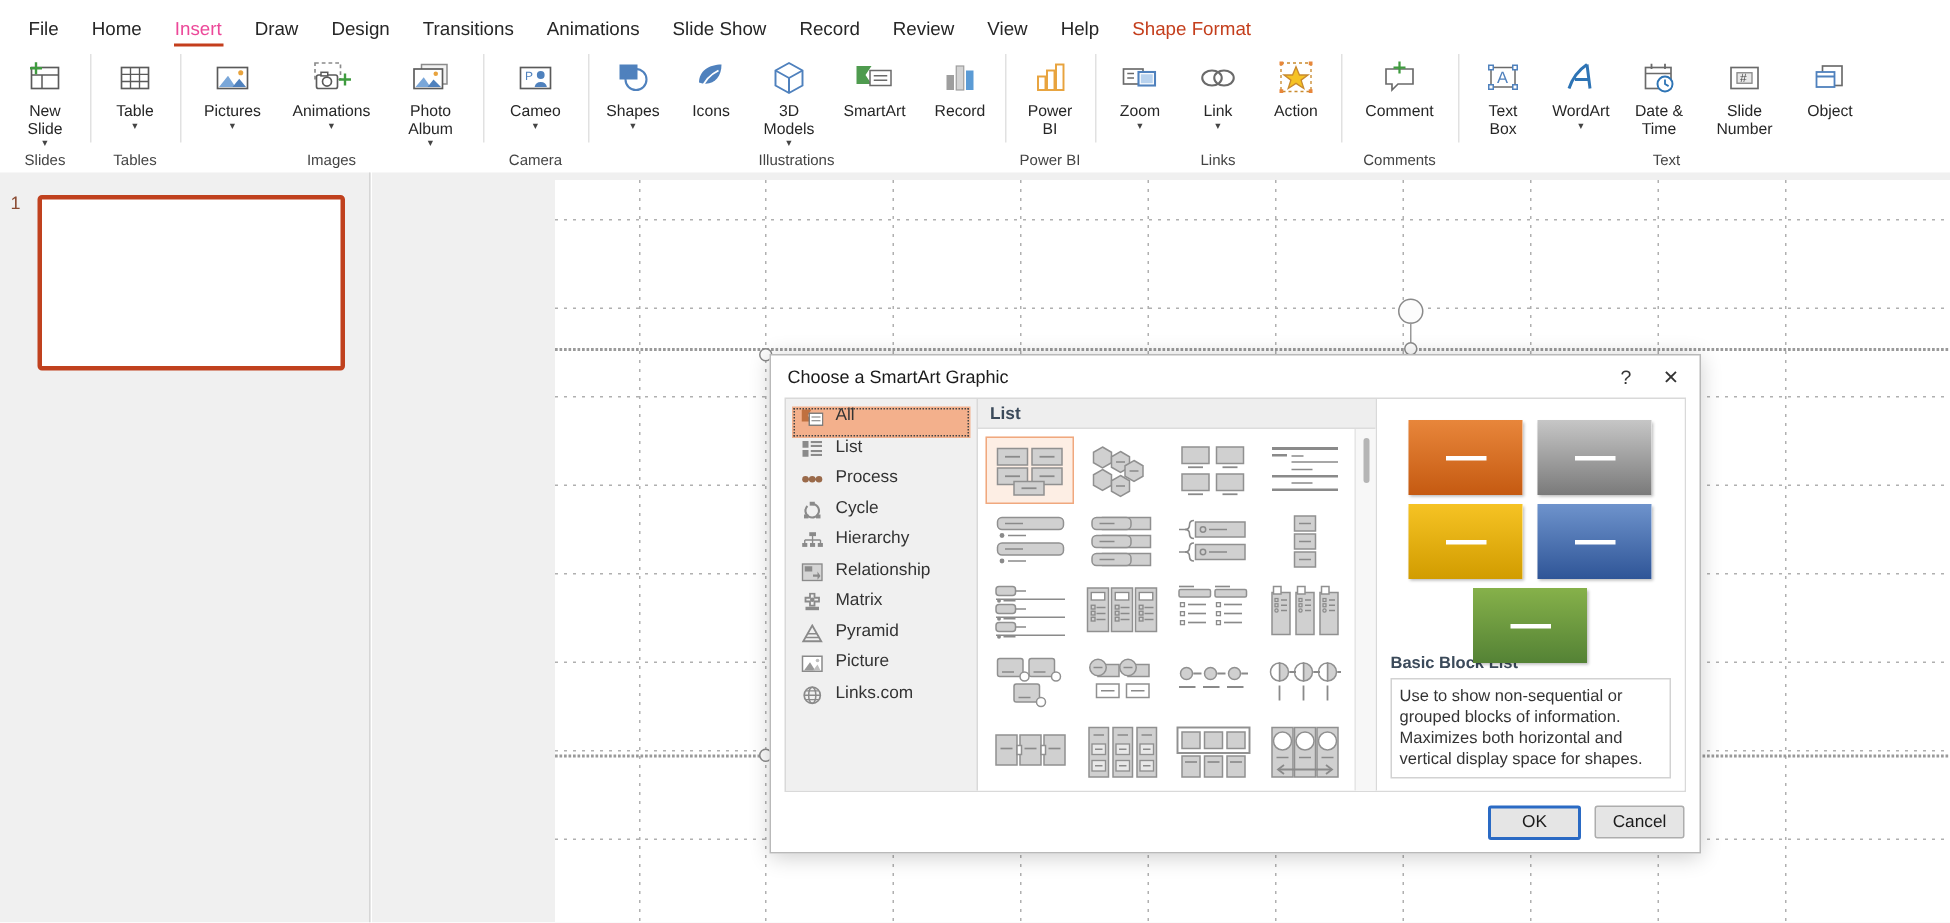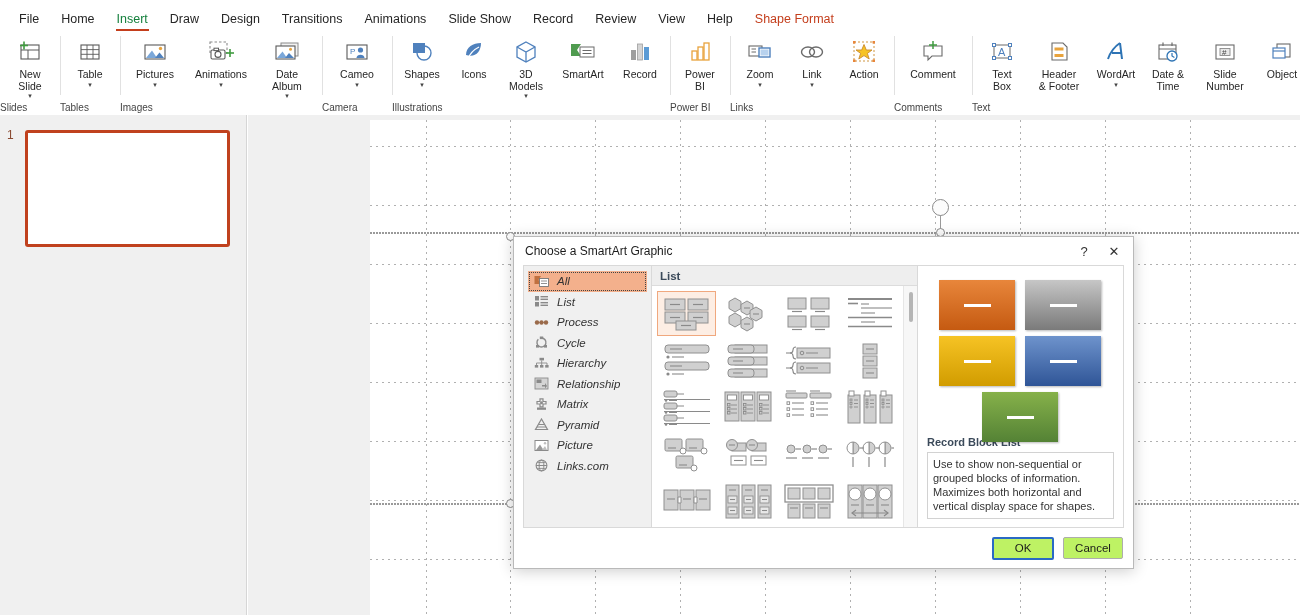--- a/index.html
+++ b/index.html
@@ -15,21 +15,21 @@
   
   .menubar {
     position: absolute; top: 0; left: 0; width: 1300px; height: 33px;
     background: #ffffff; display: flex; align-items: flex-end;
     padding-left: 8px;
   }
   .menu-item {
     font-size: 12.5px; color: #262626; padding: 6px 11px 7px 11px;
     white-space: nowrap; position: relative; cursor: default;
   }
-  .menu-item.active { color: #15803d; }
+  .menu-item.active { color: #ec4899; }
   .menu-item.active::after {
     content: ""; position: absolute; left: 10px; right: 10px; bottom: 2px;
     height: 2px; background: #c43e1c;
   }
   .menu-item.contextual { color: #c43e1c; }
 
   
   .ribbon {
     position: absolute; top: 33px; left: 0; width: 1300px; height: 82px;
     background: #ffffff; display: flex; align-items: flex-start;
@@ -38,21 +38,21 @@
     height: 82px; position: relative;
     display: flex; flex-direction: column; align-items: center;
     padding: 0 4px;
   }
   .rgroup + .rgroup::before {
     content: ""; position: absolute; left: 0; top: 3px; bottom: 20px;
     width: 1px; background: #e1e1e1;
   }
   .rrow { display: flex; align-items: flex-start; height: 66px; }
   .rlabel {
-    position: absolute; bottom: 2px; left: 0; right: 0; text-align: left;
+    position: absolute; bottom: 2px; left: 0; right: 0; text-align: center;
     font-size: 10px; color: #444; white-space: nowrap;
   }
   .rbtn {
     width: 52px; min-height: 64px; display: flex; flex-direction: column;
     align-items: center; padding-top: 4px; cursor: default;
   }
   .rbtn.wide { width: 62px; }
   .rbtn.xwide { width: 70px; }
   .rbtn .ico { height: 30px; display: flex; align-items: center; justify-content: center; }
   .rbtn .txt {
@@ -130,22 +130,22 @@
   .dlg-body {
     flex: 1; display: flex; margin: 0 9px; border: 1px solid #d9d9d9;
     background: #ffffff; min-height: 0;
   }
   
   .cats {
     width: 128px; background: #f0f0f0; border-right: 1px solid #d9d9d9;
     padding-top: 5px; flex-shrink: 0;
   }
   .cat {
-    display: flex; align-items: center; height: 20.5px; padding-left: 9px;
-    font-size: 11.5px; color: #333; cursor: default; font-style: italic;
+    display: flex; height: 20.5px; padding-left: 9px;
+    font-size: 11.5px; color: #333; cursor: default;
   }
   .cat.sel {
     background: #f3b08c; outline: 1px dotted #444; outline-offset: -2px;
     margin: 0 4px; padding-left: 5px;
   }
   .cat .cico {
     width: 17px; height: 15px; margin-right: 7px; flex-shrink: 0;
     display: flex; align-items: center; justify-content: center;
   }
   
@@ -193,21 +193,21 @@
     flex: 1; border: 1px solid #d2d2d2; margin-top: 4px;
     font-size: 11px; line-height: 14px; color: #333;
     padding: 4px 5px; overflow: hidden;
   }
   .dlg-foot {
     height: 40px; display: flex; align-items: center; justify-content: flex-end;
     padding-right: 10px; gap: 9px; flex-shrink: 0;
   }
   .fbtn {
     width: 60px; height: 22px; font-size: 11.5px; color: #1b1b1b;
-    background: #bef264; border: 1px solid #adadad; border-radius: 2px;
+    background: #e5e5e5; border: 1px solid #adadad; border-radius: 2px;
     display: flex; align-items: center; justify-content: center; cursor: default;
   }
   .fbtn.primary { border: 2px solid #2a6ac4; width: 62px; height: 23px; }
 
   svg { display: block; }
 </style>
 </head>
 <body>
 
 <div id="app">
@@ -300,21 +300,21 @@
         <div class="rbtn wide">
           <div class="ico">
             <svg width="30" height="26" viewBox="0 0 30 26">
               <rect x="9" y="4" width="17" height="13" fill="#f2f2f2" stroke="#8a8a8a" stroke-width="1"></rect>
               <rect x="4" y="7" width="19" height="13" fill="#fff" stroke="#5a5a5a" stroke-width="1.1"></rect>
               <path d="M5 19 L10.5 12.5 L15 19 Z" fill="#7aa7d9"></path>
               <path d="M13 19 L17 14 L22 19 Z" fill="#4f81bd"></path>
               <circle cx="18.5" cy="10.2" r="1.5" fill="#e8a33d"></circle>
             </svg>
           </div>
-          <div class="txt">Date
+          <div class="txt">Photo
 Album</div>
           <div class="caret">▾</div>
         </div>
       </div>
       <div class="rlabel">Images</div>
     </div>
 
     <div class="rgroup">
       <div class="rrow">
         <div class="rbtn wide">
@@ -473,31 +473,20 @@
               <rect x="5" y="6" width="16" height="13" fill="#fff" stroke="#6a6a6a" stroke-width="1"></rect>
               <text x="9" y="16.5" font-size="11" fill="#4f81bd" font-family="Liberation Sans">A</text>
               <rect x="3.5" y="4.5" width="3" height="3" fill="#fff" stroke="#4f81bd" stroke-width="1"></rect>
               <rect x="19.5" y="4.5" width="3" height="3" fill="#fff" stroke="#4f81bd" stroke-width="1"></rect>
               <rect x="3.5" y="17.5" width="3" height="3" fill="#fff" stroke="#4f81bd" stroke-width="1"></rect>
               <rect x="19.5" y="17.5" width="3" height="3" fill="#fff" stroke="#4f81bd" stroke-width="1"></rect>
             </svg>
           </div>
           <div class="txt">Text
 Box</div>
-        </div>
-        <div class="rbtn wide">
-          <div class="ico">
-            <svg width="26" height="26" viewBox="0 0 26 26">
-              <path d="M6 4 H17 L21 8 V21 H6 Z" fill="#fff" stroke="#6a6a6a" stroke-width="1.1"></path>
-              <rect x="8.5" y="8.5" width="9" height="3" fill="#e8a33d"></rect>
-              <rect x="8.5" y="15" width="9" height="3" fill="#e8a33d"></rect>
-            </svg>
-          </div>
-          <div class="txt">Header
-&amp; Footer</div>
         </div>
         <div class="rbtn">
           <div class="ico">
             <svg width="26" height="26" viewBox="0 0 26 26">
               <path d="M17 4 C11 8, 7 14, 5 20" stroke="#2e74b5" stroke-width="2" fill="none"></path>
               <path d="M17 4 L19 20" stroke="#2e74b5" stroke-width="2" fill="none"></path>
               <path d="M9 14 L18 14" stroke="#2e74b5" stroke-width="2" fill="none"></path>
             </svg>
           </div>
           <div class="txt">WordArt</div>
@@ -1175,21 +1164,21 @@
           <div class="pv-blk" style="left:12px; top:62px; background:linear-gradient(to bottom,#f6c324,#d19c00);">
             <div class="dash"></div>
           </div>
           <div class="pv-blk" style="left:98px; top:62px; background:linear-gradient(to bottom,#6e93cc,#2f5597);">
             <div class="dash"></div>
           </div>
           <div class="pv-blk" style="left:55px; top:118px; background:linear-gradient(to bottom,#86b14a,#548235);">
             <div class="dash"></div>
           </div>
         </div>
-        <div class="pv-title">Record Block List</div>
+        <div class="pv-title">Basic Block List</div>
         <div class="pv-desc">Use to show non-sequential or grouped blocks of information. Maximizes both horizontal and vertical display space for shapes.</div>
       </div>
 
     </div>
 
     <div class="dlg-foot">
       <div class="fbtn primary">OK</div>
       <div class="fbtn">Cancel</div>
     </div>
 

